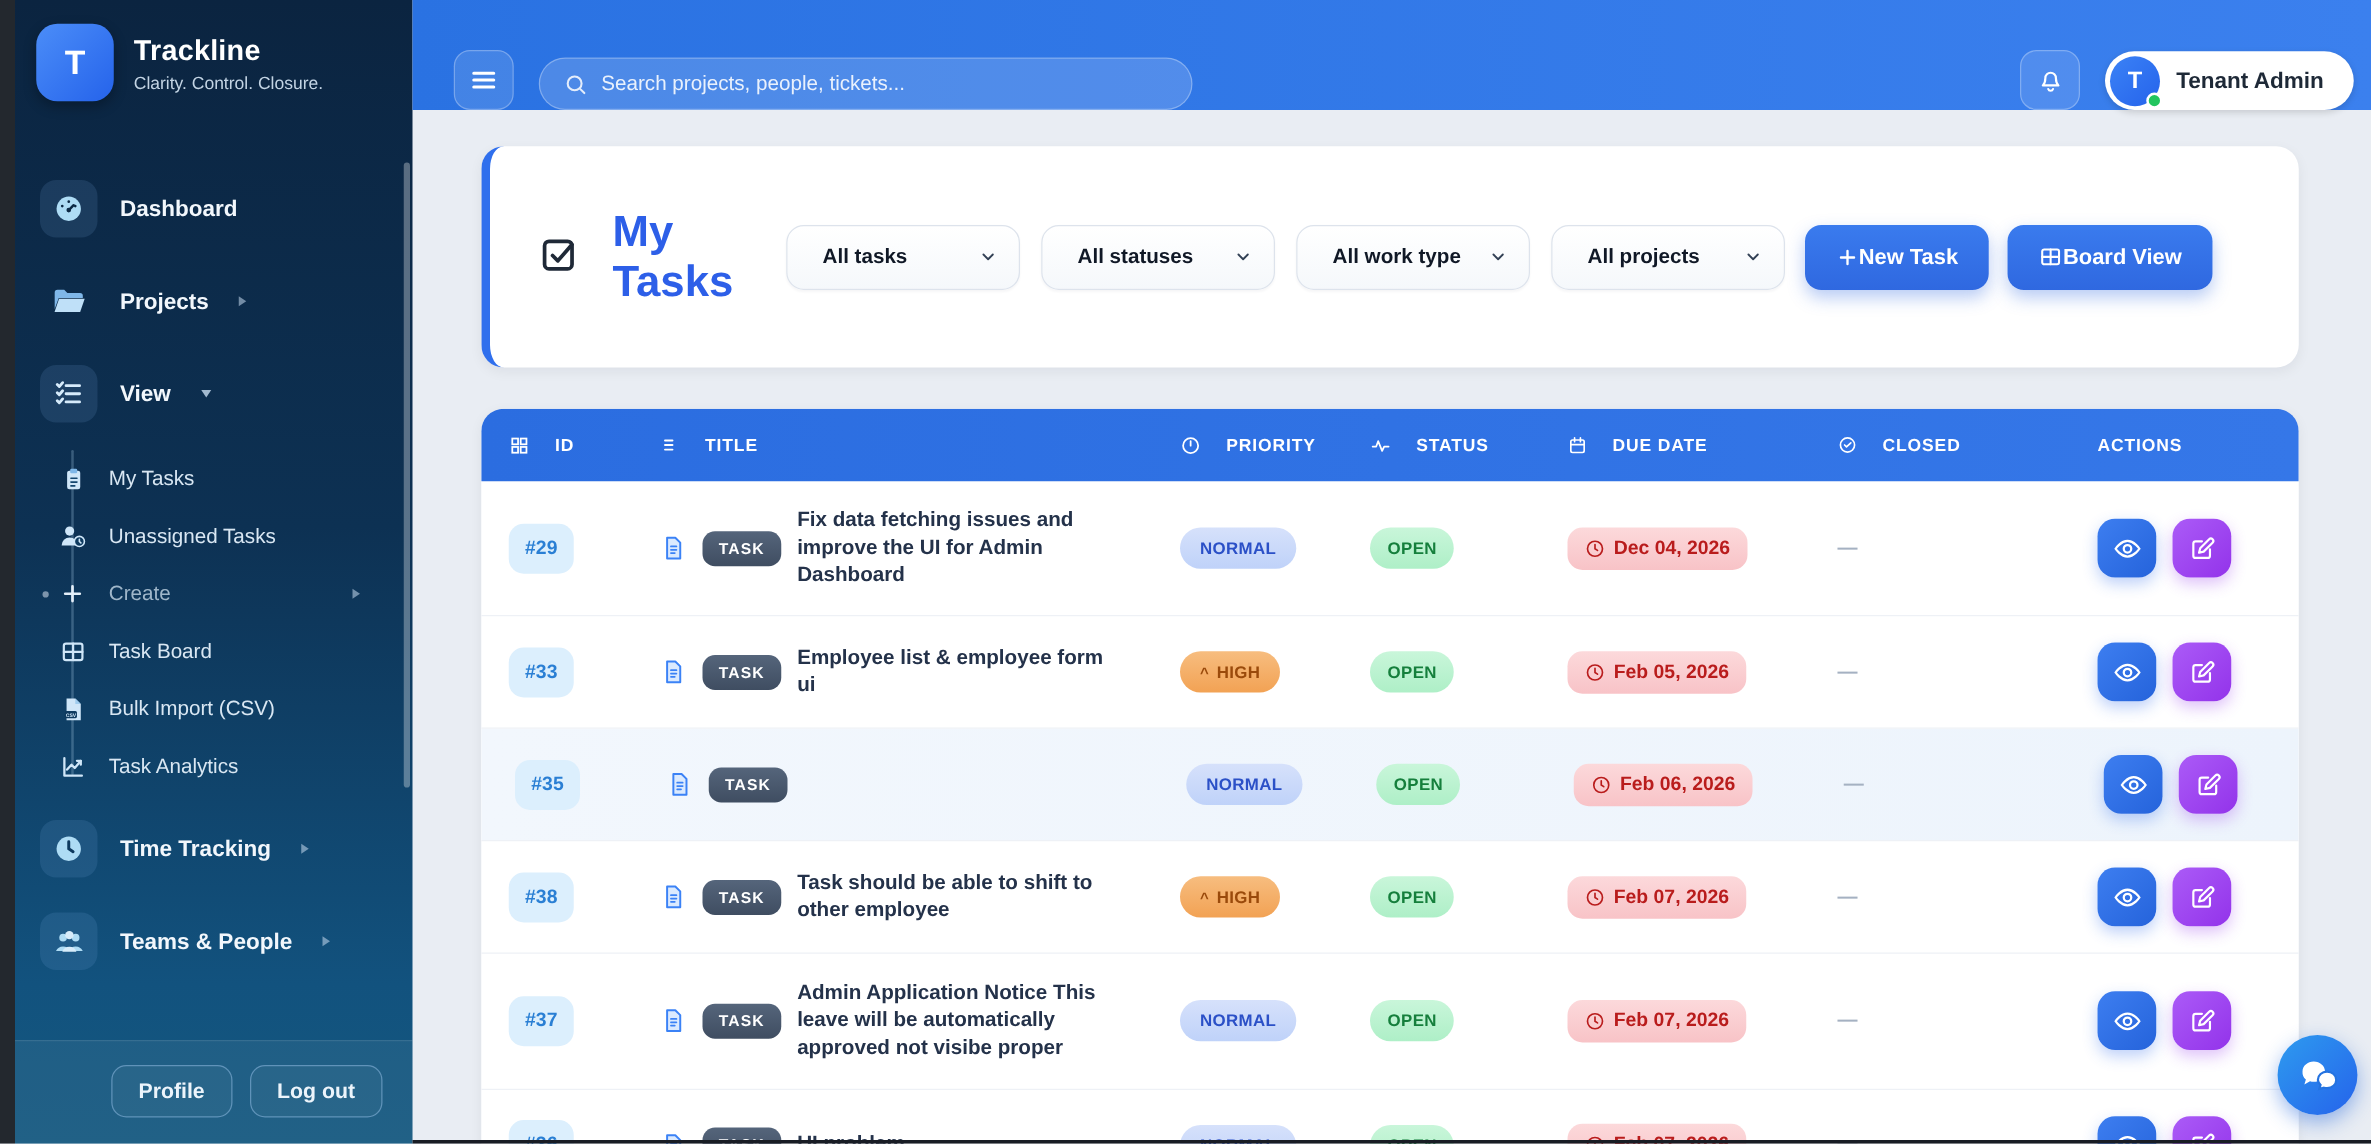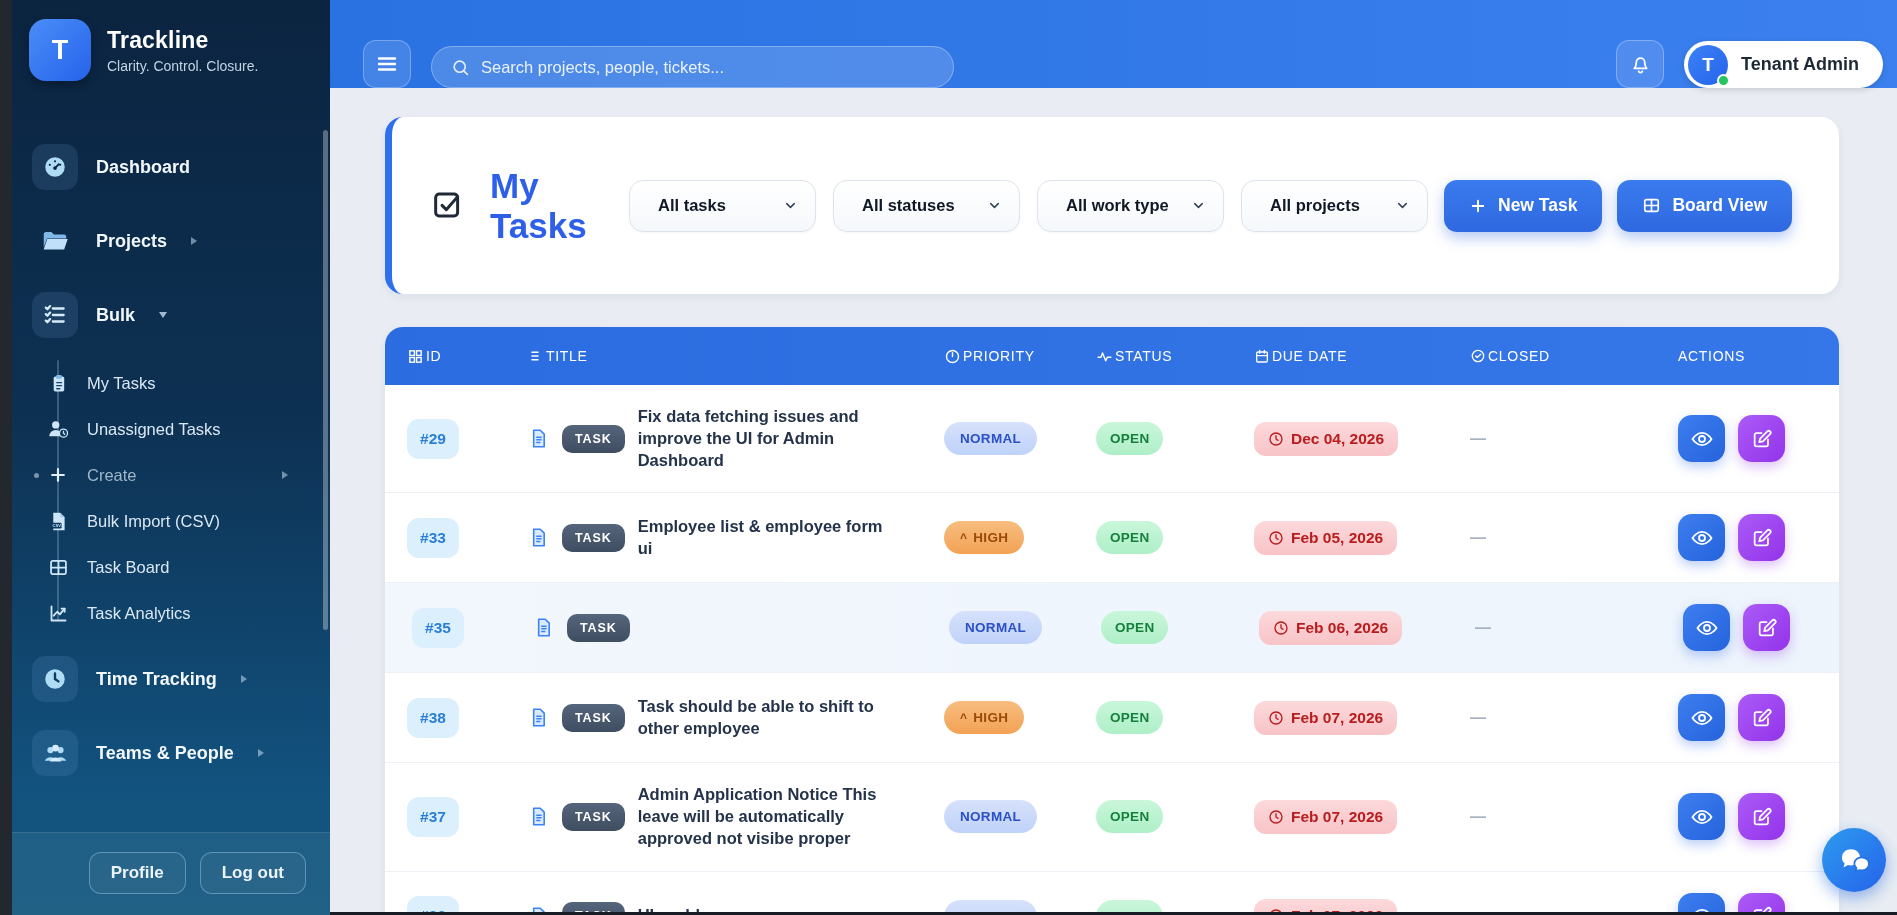--- a/index.html
+++ b/index.html
@@ -81,30 +81,30 @@
     box-shadow:0 3px 10px rgba(15,23,42,.06); display:flex; align-items:center; padding:0 40px 0 38px; }
   .title-icon { flex:none; margin-right:26px; color:#1f2937; }
   .page-title { width:120px; font-size:35px; line-height:1.13; font-weight:800; color:#2d5fe8; }
   .filters { display:flex; gap:17px; margin-left:19px; }
   .select-pill { width:187px; height:52px; border:1px solid #dde3ec; border-radius:14px;
     background:linear-gradient(180deg,#ffffff,#f5f8fb); display:flex; align-items:center;
     justify-content:space-between; padding:0 17px 0 28px; font-size:16.5px; font-weight:700;
     color:#101826; cursor:pointer; box-shadow:0 1px 2px rgba(15,23,42,.04); }
   .hdr-btns { display:flex; gap:15px; margin-left:16px; }
   .btn-primary { height:52px; border:none; border-radius:13px; cursor:pointer; color:#fff;
-    font-size:17.5px; font-weight:700; font-family:inherit; display:flex; align-items:center; gap:11px;
+    font-size:17.5px; font-weight:700; font-family:inherit; display:flex; align-items:center; 
     padding:16px 25px; background:linear-gradient(180deg,#3a7bee,#2f68e0);
     box-shadow:0 6px 14px rgba(47,104,224,.35); }
 
   
   .table-card { margin-top:33px; background:#fff; border-radius:18px 18px 0 0;
     box-shadow:0 3px 10px rgba(15,23,42,.06); overflow:hidden; }
   .thead { height:58px; display:flex; align-items:center; color:#fff;
     background:linear-gradient(90deg,#2b6de0,#3577e8); }
-  .th { display:flex; align-items:center; gap:2px; font-size:14px; font-weight:400; letter-spacing:.7px; }
+  .th { display:flex; align-items:center; gap:20px; font-size:14px; font-weight:700; letter-spacing:.7px; }
   .c-id      { width:123px; padding-left:22px; flex:none; }
   .c-title   { width:420px; padding-left:20px; flex:none; }
   .c-prio    { width:168px; padding-left:16px; flex:none; }
   .c-status  { width:152px; flex:none; }
   .c-due     { width:222px; padding-left:6px; flex:none; }
   .c-closed  { width:150px; flex:none; }
   .c-actions { flex:1; padding-left:58px; }
 
   .trow { display:flex; align-items:center; padding:21px 0; cursor:pointer; }
   .trow + .trow { border-top:1px solid #eef1f6; }
@@ -180,21 +180,21 @@
 
       <div class="nav-main">
         <span class="tile">
           <svg width="26" height="26" viewBox="0 0 24 24" fill="none" stroke="#d6ebfb" stroke-width="2.1" stroke-linecap="round" stroke-linejoin="round">
               <path d="M10 6h10M10 12h10M10 18h10"></path>
               <path d="M3.5 5.2 5 6.7 7.5 3.8"></path>
               <path d="M3.5 11.2 5 12.7 7.5 9.8"></path>
               <path d="M3.5 17.2 5 18.7 7.5 15.8"></path>
             </svg>
         </span>
-        <span class="nav-label">Bulk</span>
+        <span class="nav-label">View</span>
         <span class="tri-d"></span>
       </div>
 
       <div class="submenu">
         <div class="sub-item">
           <span class="sub-icon">
             <svg width="21" height="21" viewBox="0 0 24 24">
                 <rect x="6.5" y="4" width="12" height="17" rx="2" fill="#cfe6f8"></rect>
                 <rect x="9.3" y="2.3" width="6.4" height="4.2" rx="1.2" fill="#7fb7e8"></rect>
                 <path d="M10 11h5.5M10 14.5h5.5M10 18h3.5" stroke="#12456e" stroke-width="1.5" stroke-linecap="round"></path>
@@ -218,37 +218,37 @@
           <span class="sub-icon">
             <svg width="20" height="20" viewBox="0 0 24 24" fill="none" stroke="#e3eef8" stroke-width="2.6" stroke-linecap="round">
                 <path d="M12 5v14M5 12h14"></path>
               </svg>
           </span>
           <span class="sub-label">Create</span>
           <span class="tri-r far"></span>
         </div>
         <div class="sub-item">
           <span class="sub-icon">
+            <svg width="21" height="21" viewBox="0 0 24 24" fill="none" stroke="#cfe6f8" stroke-width="2" stroke-linecap="round">
+                <rect x="3.5" y="4.5" width="17" height="15" rx="2"></rect>
+                <path d="M3.5 12h17M12 4.5v15"></path>
+              </svg>
+          </span>
+          <span class="sub-label">Task Board</span>
+        </div>
+        <div class="sub-item">
+          <span class="sub-icon">
             <svg width="21" height="21" viewBox="0 0 24 24">
                 <path d="M6 2h8l5 5v15H6Z" fill="#cfe6f8"></path>
                 <path d="M14 2v5h5" fill="#9fccee"></path>
                 <rect x="4.5" y="13.5" width="11" height="6.5" rx="1.4" fill="#0e3a5f"></rect>
                 <text x="10" y="18.7" text-anchor="middle" font-size="4.6" font-weight="bold" fill="#cfe6f8" font-family="Liberation Sans, sans-serif">CSV</text>
               </svg>
           </span>
           <span class="sub-label">Bulk Import (CSV)</span>
-        </div>
-        <div class="sub-item">
-          <span class="sub-icon">
-            <svg width="21" height="21" viewBox="0 0 24 24" fill="none" stroke="#cfe6f8" stroke-width="2" stroke-linecap="round">
-                <rect x="3.5" y="4.5" width="17" height="15" rx="2"></rect>
-                <path d="M3.5 12h17M12 4.5v15"></path>
-              </svg>
-          </span>
-          <span class="sub-label">Task Board</span>
         </div>
         <div class="sub-item">
           <span class="sub-icon">
             <svg width="21" height="21" viewBox="0 0 24 24" fill="none" stroke="#cfe6f8" stroke-width="2.1" stroke-linecap="round" stroke-linejoin="round">
                 <path d="M4 4v16h16"></path>
                 <path d="M6.5 14.5 10.5 10l3 3L19 6.5"></path>
                 <path d="M19 10V6.5h-3.5"></path>
               </svg>
           </span>
           <span class="sub-label">Task Analytics</span>

